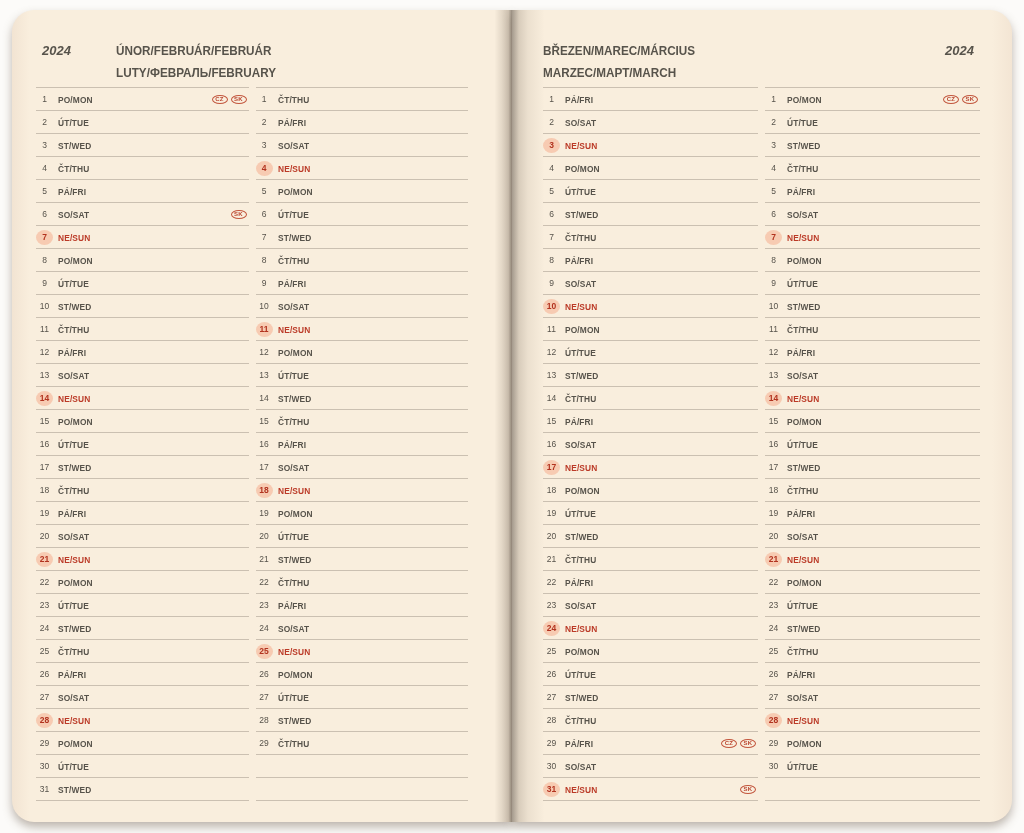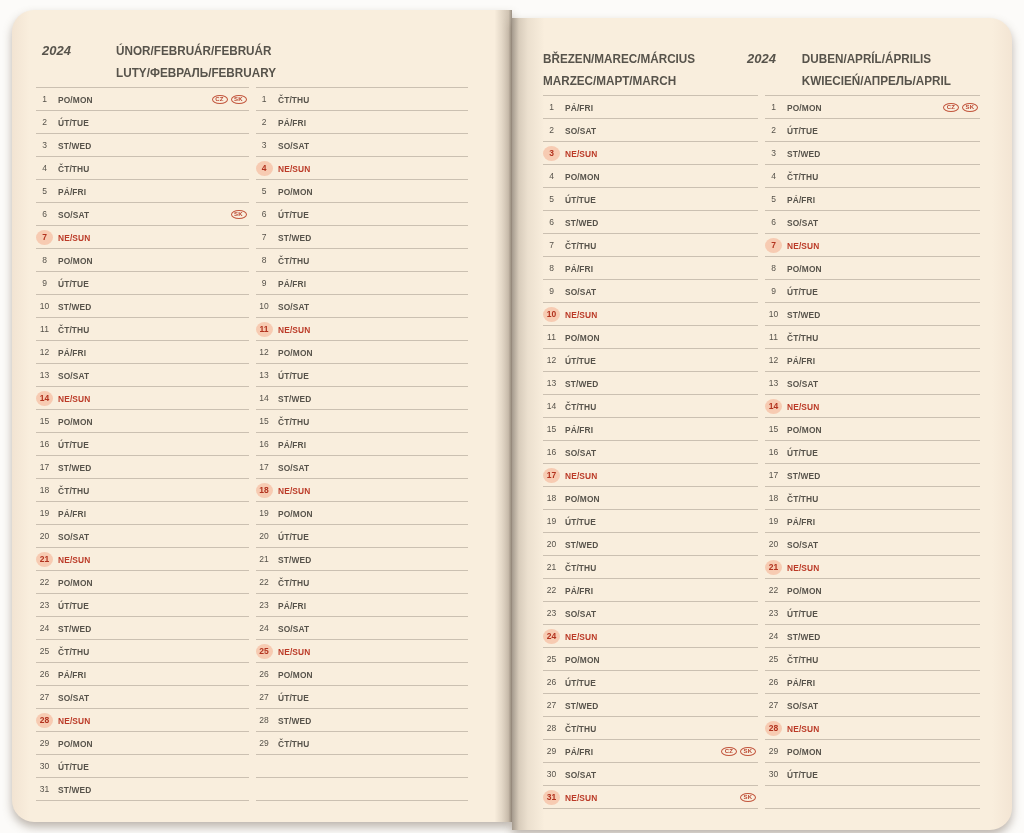--- a/index.html
+++ b/index.html
@@ -7,21 +7,21 @@
     width:1024px;height:833px;position:relative;overflow:hidden;
     background:#fcfbf9;
     font-family:"Liberation Sans", sans-serif;
   }
   .spread{position:absolute;left:12px;top:10px;width:1000px;height:812px;display:flex;}
   .page{
     position:relative;width:500px;height:812px;background:#f9eedd;box-sizing:border-box;
     box-shadow:0 5px 10px rgba(110,95,80,.45);
   }
   .page.pleft{border-radius:22px 0 0 22px;}
-  .page.pright{border-radius:0 22px 22px 0;margin-top:8px;}
+  .page.pright{border-radius:0 22px 22px 0;}
   .page.pleft::after{
     content:"";position:absolute;inset:0;border-radius:inherit;pointer-events:none;
     background:linear-gradient(to right,
       rgba(200,165,145,.14) 0%, rgba(200,165,145,0) 3.5%,
       rgba(120,105,90,0) 96.5%, rgba(130,115,100,.35) 99.3%, rgba(90,80,70,.6) 100%);
   }
   .page.pright::after{
     content:"";position:absolute;inset:0;border-radius:inherit;pointer-events:none;
     background:linear-gradient(to right,
       rgba(95,85,75,.55) 0%, rgba(140,126,110,.3) 1.4%, rgba(165,150,132,.16) 3.2%,
@@ -327,24 +327,20 @@
   </div>
 
   <div class="page pright">
     <div class="content">
       <div class="header">
         <div class="h-side hl">
           <span class="h-line">BŘEZEN/MAREC/MÁRCIUS</span>
           <span class="h-line">MARZEC/МАРТ/MARCH</span>
         </div>
         <div class="h-year">2024</div>
-        <div class="h-side hr">
-          <span class="h-line">DUBEN/APRÍL/ÁPRILIS</span>
-          <span class="h-line">KWIECIEŃ/АПРЕЛЬ/APRIL</span>
-        </div>
       </div>
       <div class="cols">
         <div class="col">
             <div class="row">
               <span class="num">1</span>
               <span class="wd">PÁ/FRI</span>
             </div>
             <div class="row">
               <span class="num">2</span>
               <span class="wd">SO/SAT</span>

